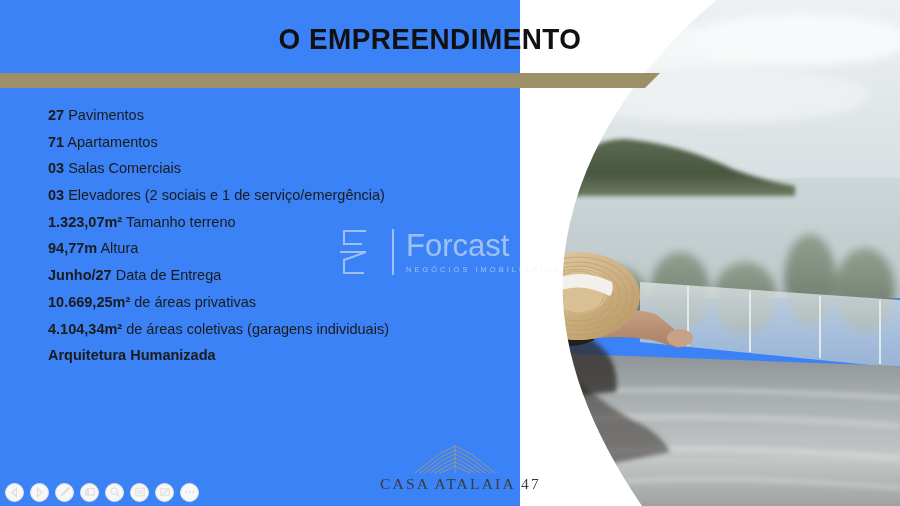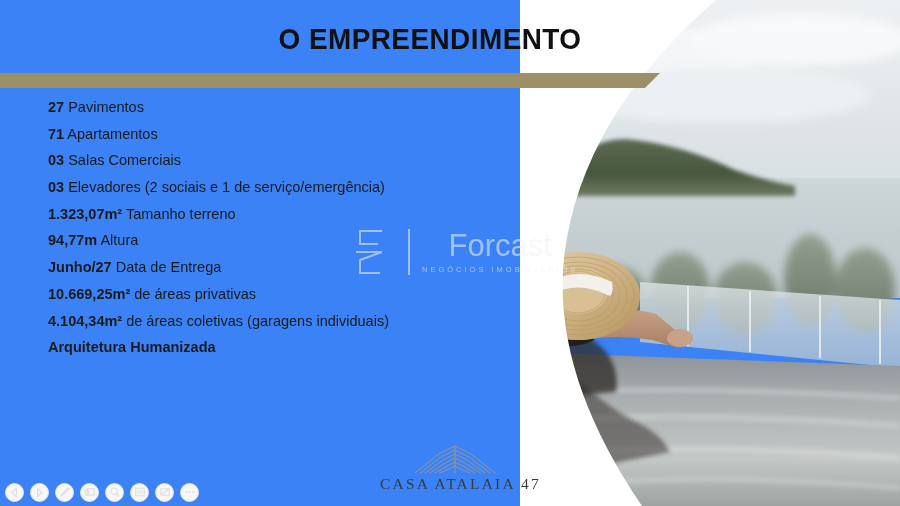--- a/index.html
+++ b/index.html
@@ -49,46 +49,45 @@
     font-weight: bold;
     letter-spacing: 0.5px;
     color: #111111;
     transform: scaleX(0.93);
     transform-origin: center;
   }
 
   
   .watermark {
     position: absolute;
-    left: 352px; top: 222px;
+    left: 336px; top: 222px;
     width: 260px; height: 60px;
     display: flex; align-items: center;
     opacity: 0.55;
     pointer-events: none;
-    text-align: center;
   }
   .wm-mark { width: 44px; height: 48px; flex: 0 0 auto; }
   .wm-div {
     width: 2px; height: 46px; background: #f3f3f3;
     margin: 0 12px;
   }
   .wm-text { display: flex; flex-direction: column; }
   .wm-name {
     font-size: 31px; color: #f4f4f4; line-height: 1;
     font-family: "Liberation Sans", sans-serif;
   }
   .wm-sub {
     font-size: 7.5px; color: #f0f0f0; letter-spacing: 3px;
     margin-top: 4px;
   }
 
   
   .specs {
     position: absolute;
-    left: 48px; top: 100px;
+    left: 48px; top: 108px;
     width: 520px;
   }
   .spec-line {
     font-size: 14.5px;
     color: #1b1b1b;
     line-height: 1;
     margin-bottom: 12.2px;
     white-space: nowrap;
   }
   .spec-line b { font-weight: bold; }

